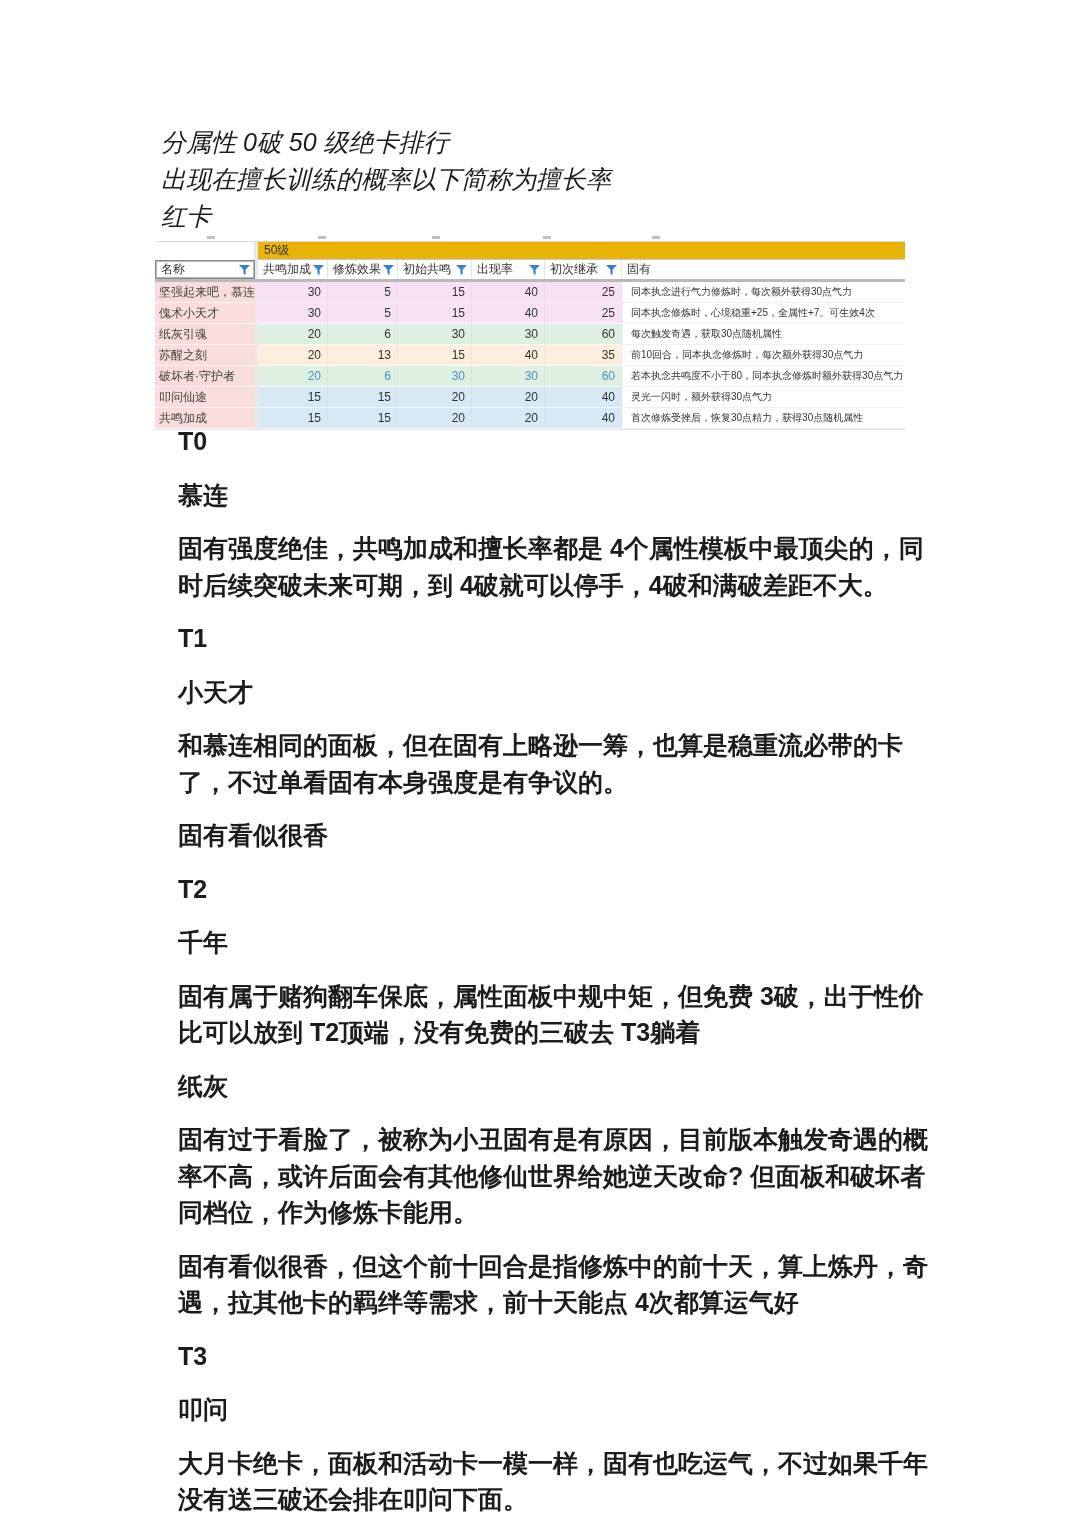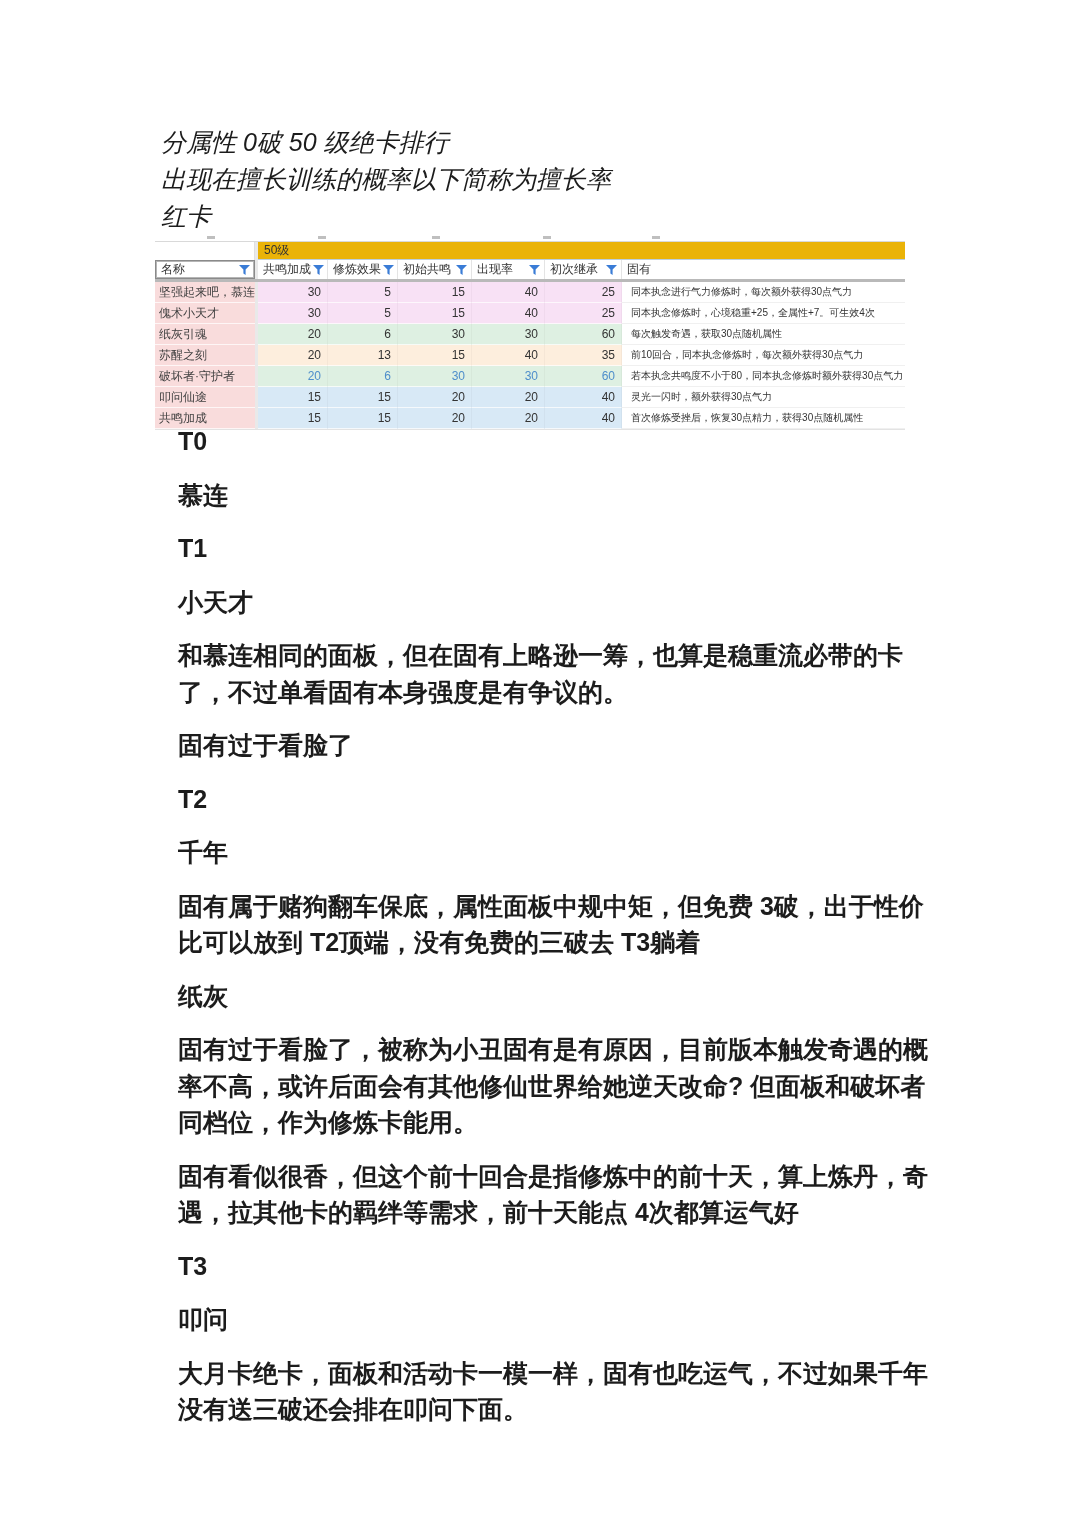--- a/index.html
+++ b/index.html
@@ -196,24 +196,25 @@
     <div class="num">20</div>
     <div class="num">40</div>
     <div class="trait">首次修炼受挫后，恢复30点精力，获得30点随机属性</div>
   </div>
 
 </div>
 
 <div class="sections">
   <p>T0</p>
   <p>慕连</p>
+  <p>固有强度绝佳，共鸣加成和擅长率都是 4个属性模板中最顶尖的，同时后续突破未来可期，到 4破就可以停手，4破和满破差距不大。</p>
   <p>T1</p>
   <p>小天才</p>
   <p>和慕连相同的面板，但在固有上略逊一筹，也算是稳重流必带的卡了，不过单看固有本身强度是有争议的。</p>
-  <p>固有过于看脸了</p>
+  <p>固有看似很香</p>
   <p>T2</p>
   <p>千年</p>
   <p>固有属于赌狗翻车保底，属性面板中规中矩，但免费 3破，出于性价比可以放到 T2顶端，没有免费的三破去 T3躺着</p>
   <p>纸灰</p>
   <p>固有过于看脸了，被称为小丑固有是有原因，目前版本触发奇遇的概率不高，或许后面会有其他修仙世界给她逆天改命? 但面板和破坏者同档位，作为修炼卡能用。</p>
   <p>固有看似很香，但这个前十回合是指修炼中的前十天，算上炼丹，奇遇，拉其他卡的羁绊等需求，前十天能点 4次都算运气好</p>
   <p>T3</p>
   <p>叩问</p>
   <p>大月卡绝卡，面板和活动卡一模一样，固有也吃运气，不过如果千年没有送三破还会排在叩问下面。</p>
 </div>

